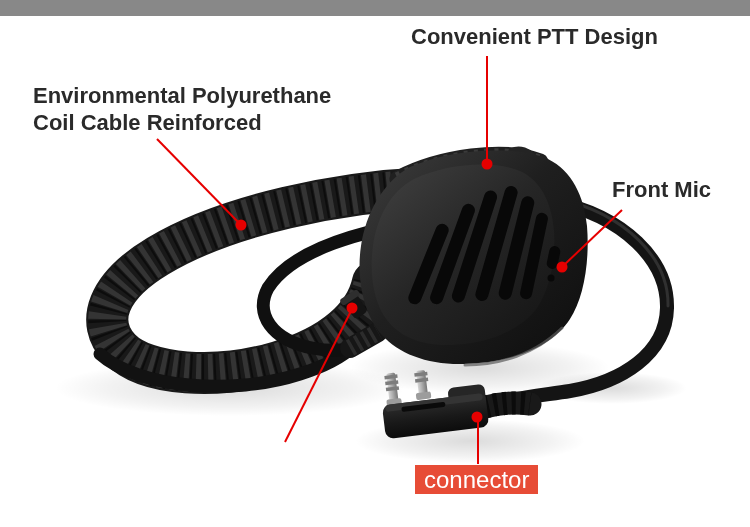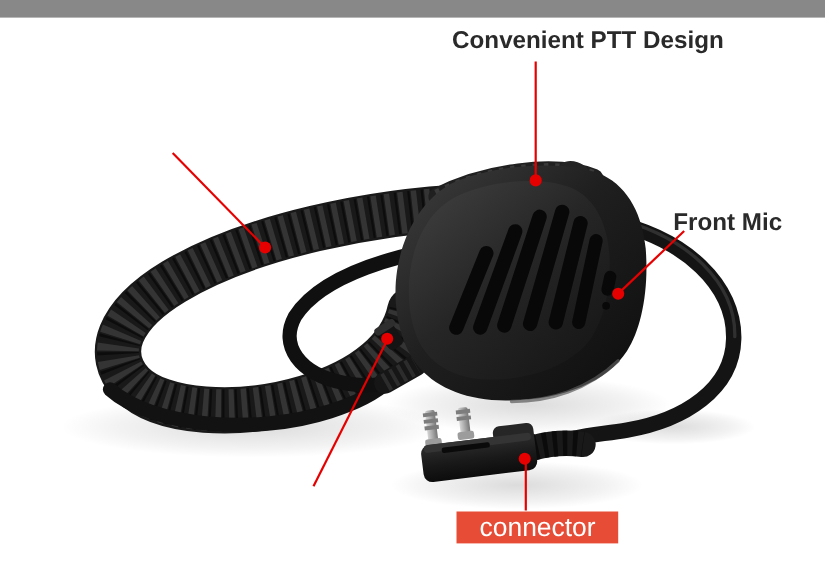--- a/index.html
+++ b/index.html
@@ -16,25 +16,25 @@
     overflow:hidden;margin:16px auto;
   }
   .stage svg{position:absolute;left:0;top:0;}
   .label{
     position:absolute;color:var(--label-text);font-weight:700;
     font-size:22px;line-height:27px;letter-spacing:0;white-space:nowrap;
   }
   .badge{
     position:absolute;background:var(--badge-bg);color:var(--badge-text);
     font-size:24px;font-weight:400;line-height:29px;height:29px;
-    padding:0 21px;white-space:nowrap;
+    padding:0 9px;white-space:nowrap;
   }
   .l-ptt{left:411px;top:7px;}
   .l-coil{left:33px;top:66px;}
-  .l-frontmic{left:612px;top:172px;text-align:center;}
+  .l-frontmic{left:612px;top:160px;text-align:center;}
   .l-jack{left:86px;top:428px;}
   .b-connector{left:415px;top:449px;}
   .callout-line{stroke:var(--callout-red);stroke-width:2;}
   .callout-dot{fill:var(--callout-red);}
 </style>
 </head>
 <body>
 
 <div class="stage">
 
@@ -167,20 +167,24 @@
       </g>
       <g>
         <line class="callout-line" x1="478" y1="401" x2="478" y2="448"></line>
         <circle class="callout-dot" cx="477" cy="401" r="5.5"></circle>
       </g>
     </g>
   </svg>
 
   <div class="label l-ptt">Convenient PTT Design</div>
 
+  <div class="label l-coil">
+    <div>Environmental Polyurethane</div>
+    <div>Coil Cable Reinforced</div>
+  </div>
 
   <div class="label l-frontmic">Front Mic</div>
 
   <div class="label l-jack">
   </div>
 
   <div class="badge b-connector">connector</div>
 </div>
 
 </body></html>

